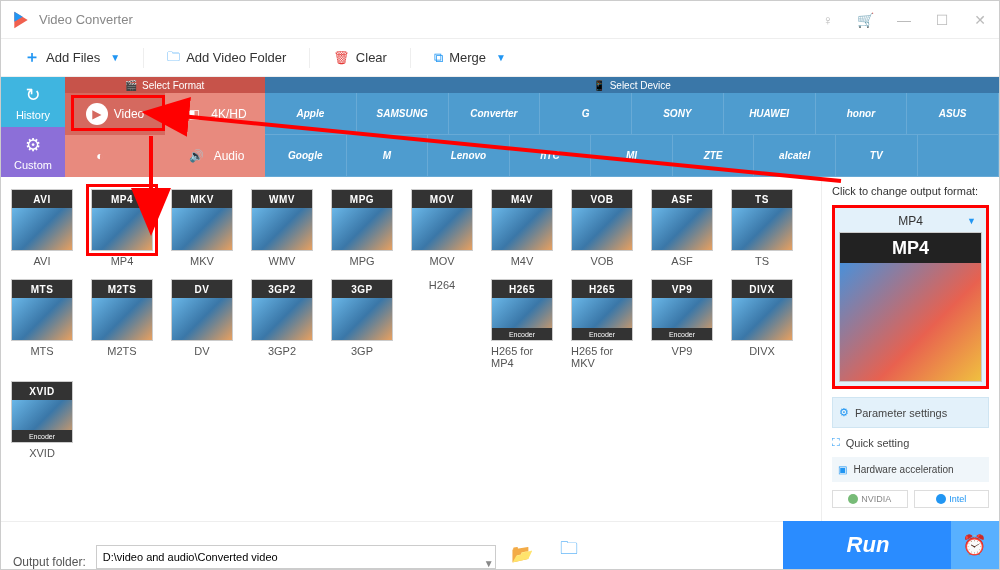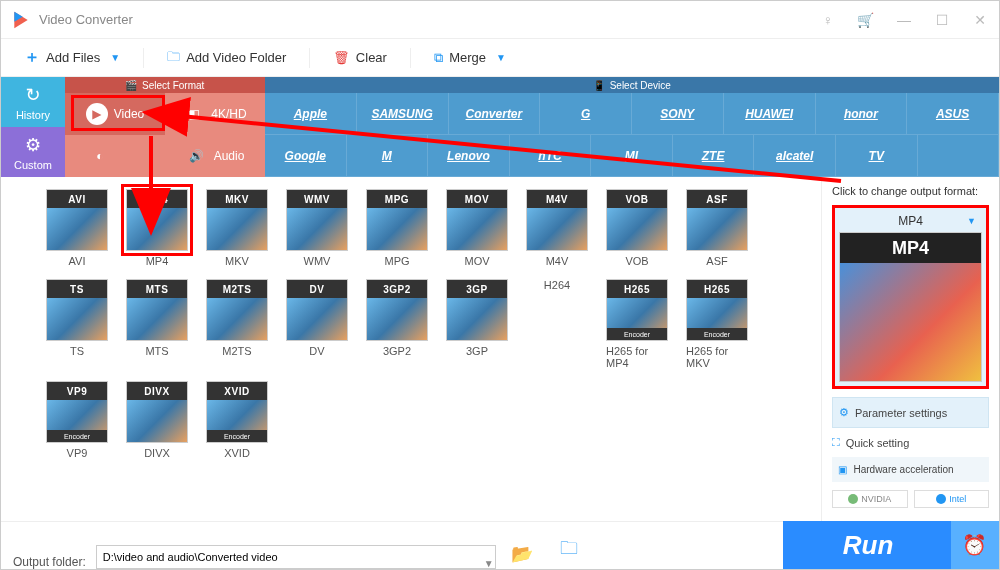--- a/index.html
+++ b/index.html
@@ -39,24 +39,24 @@
 .sel-cell .ico { width: 22px; height: 22px; border-radius: 50%; display: flex; align-items: center; justify-content: center; font-size: 12px; }
 .sel-cell.video { background: #d5695f; }
 .sel-cell.video .ico { background: #fff; color: #d5695f; }
 .sel-cell.hd4k { background: #e88a7e; }
 .sel-cell.web  { background: #e88a7e; }
 .sel-cell.audio{ background: #e88a7e; }
 .video-hl { position: absolute; top: 18px; left: 70px; width: 94px; height: 36px; border: 3px solid #f00; pointer-events: none; }
 
 .dev-grid { flex: 1; display: flex; flex-direction: column; background: #4e9ccf; }
 .dev-row { flex: 1; display: flex; }
-.dev-cell { flex: 1; display: flex; align-items: center; justify-content: center; color: #fff; font-size: 12px; border-right: 1px solid rgba(255,255,255,0.15); border-bottom: 1px solid rgba(255,255,255,0.15); cursor: pointer; font-weight: bold; font-style: italic; text-decoration: underline; }
-
-
-.main { display: flex; height: calc(100% - 38px - 38px - 100px - 48px); margin-left: 35px; }
+.dev-cell { flex: 1; display: flex; align-items: center; justify-content: center; color: #fff; font-size: 10px; border-right: 1px solid rgba(255,255,255,0.15); border-bottom: 1px solid rgba(255,255,255,0.15); cursor: pointer; font-weight: bold; font-style: italic; }
+
+
+.main { display: flex; height: calc(100% - 38px - 38px - 100px - 48px); }
 .grid-area { flex: 1; padding: 12px 10px; overflow-y: auto; }
 .fmt-grid { display: flex; flex-wrap: wrap; gap: 12px 18px; }
 .fmt-item { width: 62px; display: flex; flex-direction: column; align-items: center; gap: 4px; cursor: pointer; }
 .fmt-thumb { width: 62px; height: 62px; border: 1px solid #ccc; background: linear-gradient(#fafafa,#eee); position: relative; display: flex; flex-direction: column; }
 .fmt-thumb .badge { height: 18px; background: #333; color: #fff; font-size: 10px; font-weight: bold; display: flex; align-items: center; justify-content: center; letter-spacing: 0.5px; }
 .fmt-thumb .body { flex: 1; background: linear-gradient(135deg,#6ab7e8,#3a77a8 50%,#e8a05f); display:flex;align-items:center;justify-content:center; }
 .fmt-thumb .enc { position:absolute; bottom:0; left:0; right:0; height:12px; background:#333; color:#fff; font-size:7px; display:flex;align-items:center;justify-content:center;}
 .fmt-label { font-size: 11px; color: #555; }
 .fmt-item.sel .fmt-thumb { outline: 3px solid #f00; outline-offset: 2px; }
 
@@ -80,21 +80,21 @@
 .vendor-row { display:flex; gap:6px; }
 .vendor { flex:1; border:1px solid #ddd; padding:3px; font-size:9px; display:flex;align-items:center;justify-content:center; gap:3px; color:#888; cursor:pointer;}
 .vendor .dot{ width:10px;height:10px;border-radius:50%;}
 
 
 .bottombar { height: 48px; display:flex; align-items:flex-end; padding: 0 12px; gap: 10px; border-top:1px solid #eee; font-size:12px;}
 .bottombar .of-label { color:#555; }
 .bottombar input { flex: 0 0 400px; height:24px; border:1px solid #ccc; padding:0 6px; font-size:11px;}
 .bottombar .bm-ico { color:#2196f3; font-size:18px; cursor:pointer; padding: 4px 8px;}
 .bottombar .spacer { flex:1; }
-.run-btn { width: 170px; height: 48px; background:#2a8cff; color:#fff; font-size:26px; font-style:italic; font-weight:600; display:flex;align-items:center;justify-content:center; cursor:pointer; margin-right:-12px; margin-left: auto;}
+.run-btn { width: 170px; height: 48px; background:#2a8cff; color:#fff; font-size:22px; font-style:italic; font-weight:600; display:flex;align-items:center;justify-content:center; cursor:pointer; margin-right:-12px; margin-left: auto;}
 .clock-btn { width:48px; height:48px; background:#58b0ff; display:flex;align-items:center;justify-content:center; color:#fff; font-size:20px; cursor:pointer; margin-right:-12px;}
 
 
 .arrow-svg { position:absolute; top:0; left:0; pointer-events:none; z-index:50;}
 </style>
 </head>
 <body>
 
 <div class="titlebar">
   <svg class="logo" viewBox="0 0 24 24">

